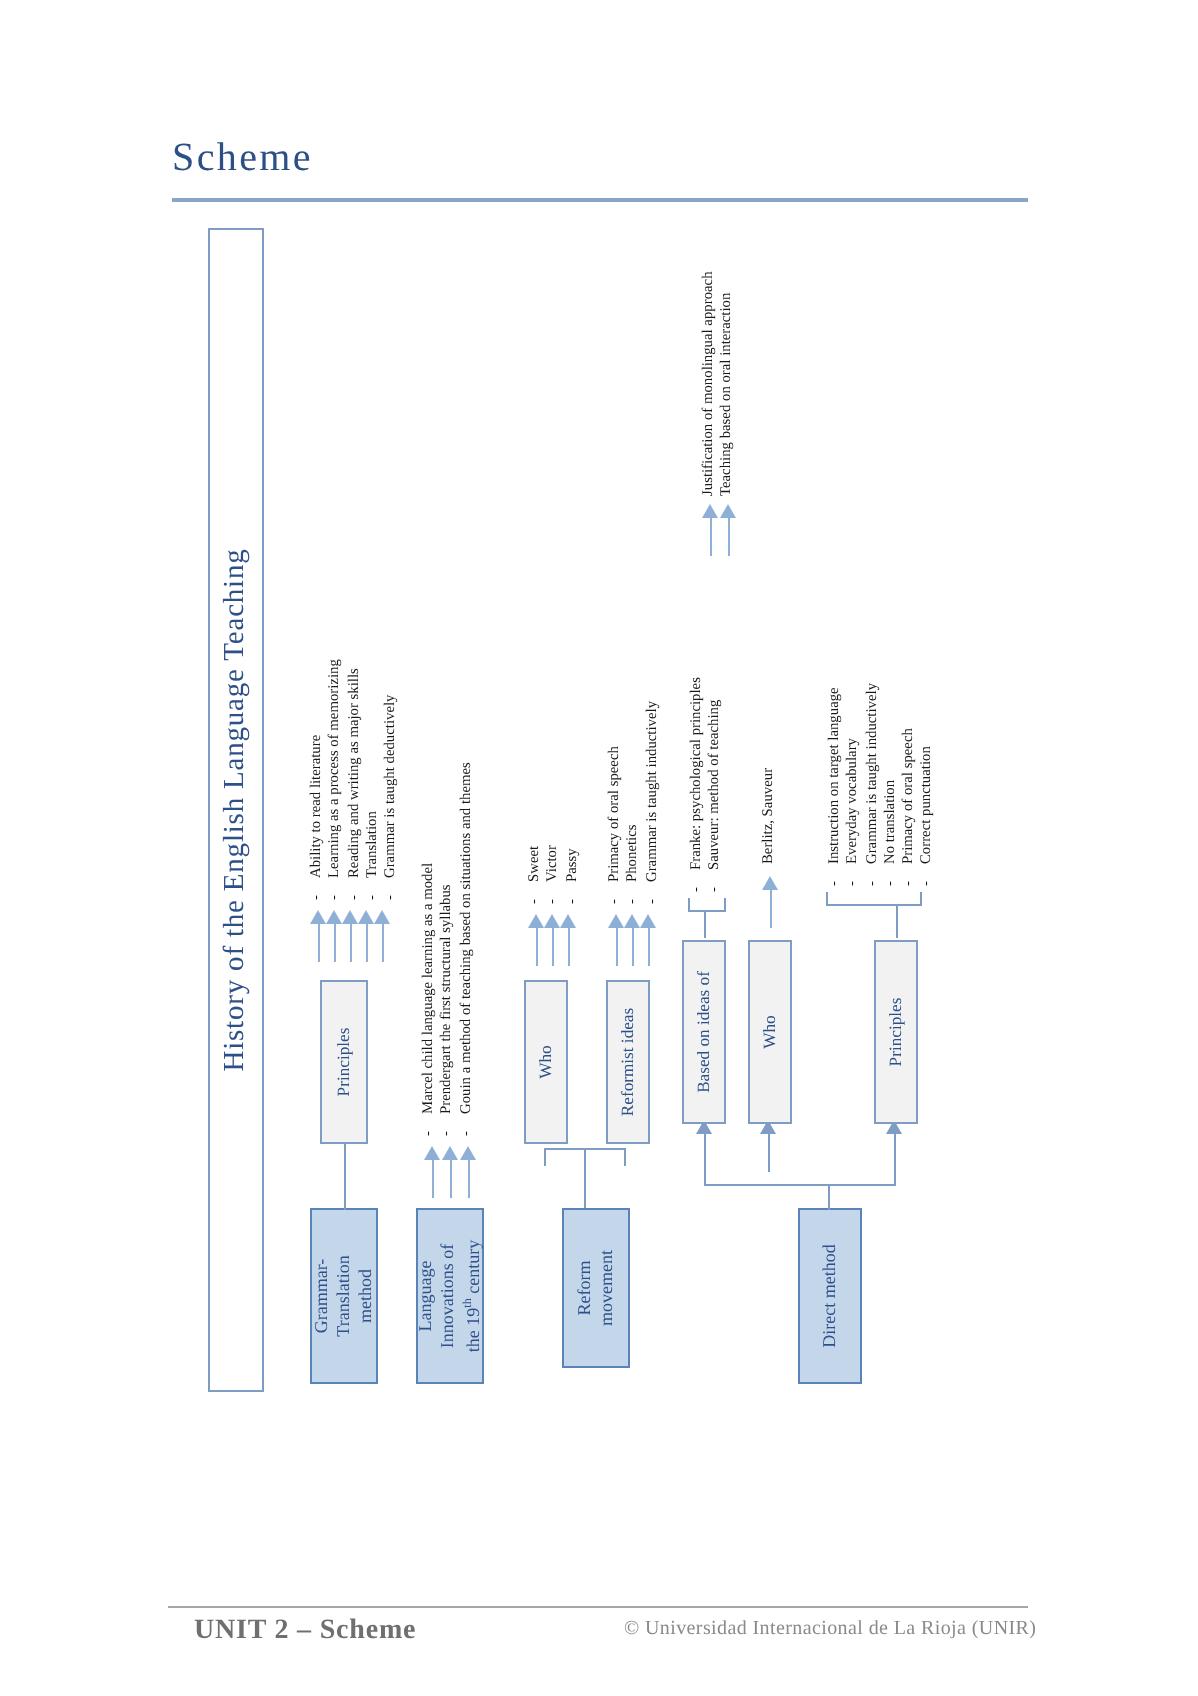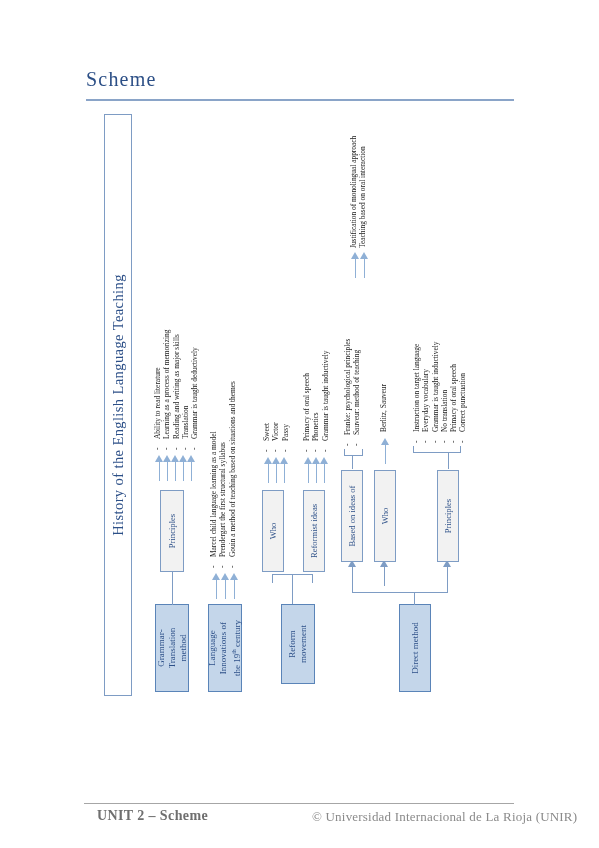--- a/index.html
+++ b/index.html
@@ -33,21 +33,21 @@
   }
 
   
   .ftr-rule{position:absolute;left:84px;top:803px;width:430px;height:1.4px;background:#a6a6a6;}
   .ftr-left{
     position:absolute;left:84px;top:808px;
     font-size:14px;font-weight:bold;color:#6f6f6f;letter-spacing:.4px;margin-left:13px;
   }
   .ftr-right{
     position:absolute;left:312px;top:809px;
-    font-size:13px;color:#8a8a8a;letter-spacing:.2px;
+    font-size:10px;color:#8a8a8a;letter-spacing:.2px;
   }
 
   
   .masterbar{
     position:absolute;left:104px;top:114px;
     width:28px;height:582px;
     border:1.2px solid #7e9cc4;
     background:#ffffff;
     box-sizing:border-box;
   }

